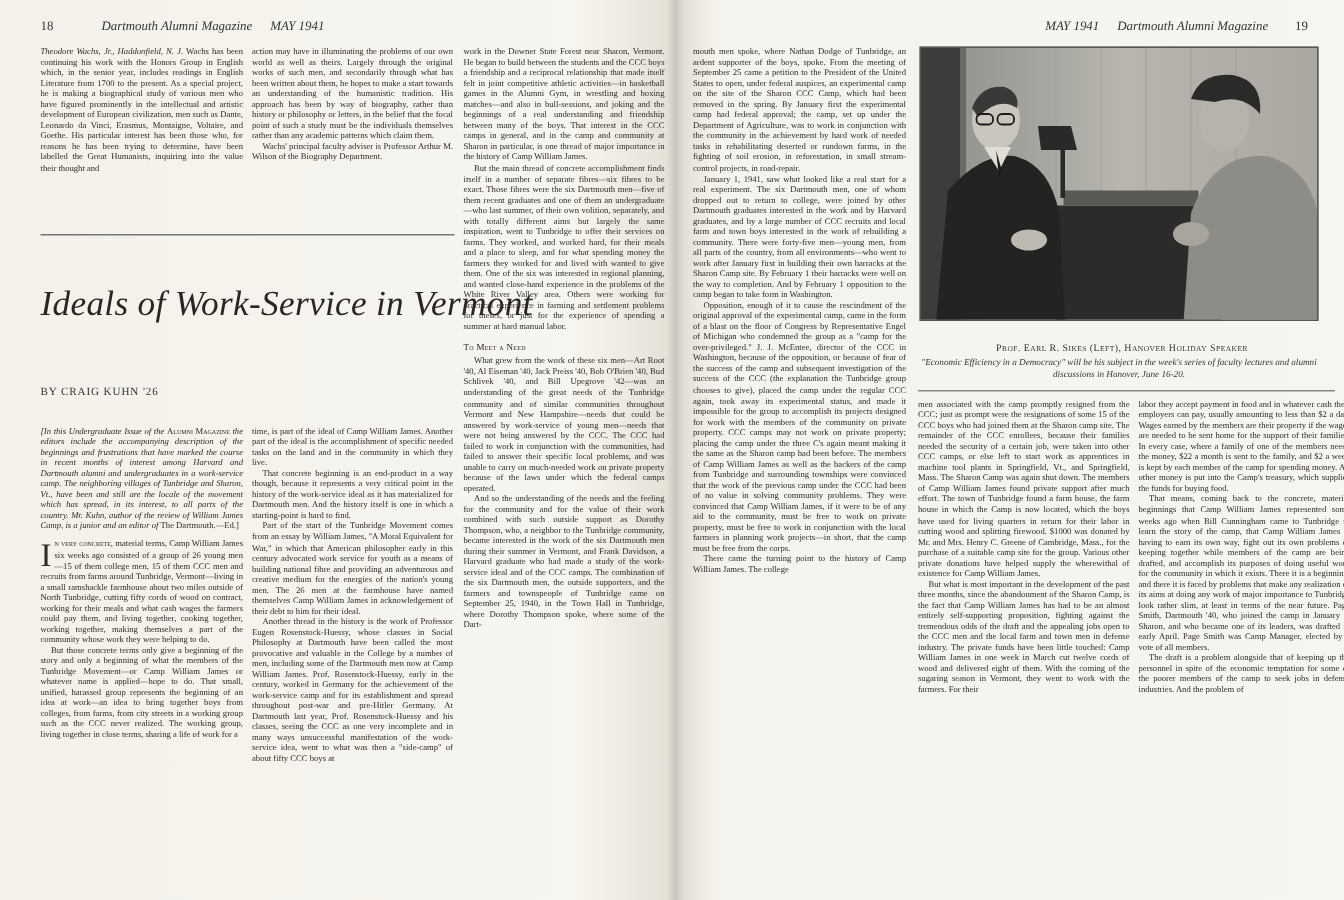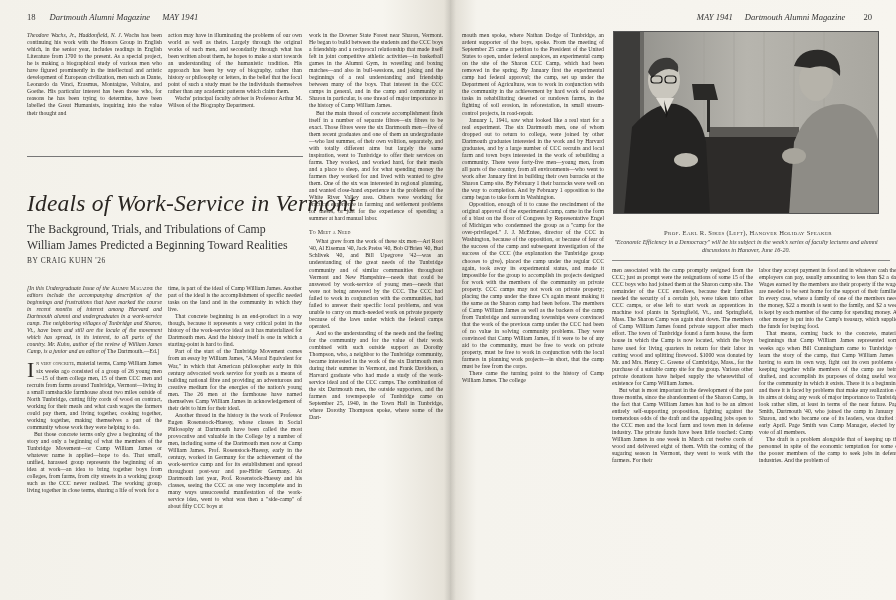--- a/index.html
+++ b/index.html
@@ -6,21 +6,21 @@
   html, body { width: 896px; height: 600px; overflow: hidden; background: #e9e6df; }
   body { font-family: "Liberation Serif", "DejaVu Serif", serif; color: #2a2622; }
   .spread { position: relative; width: 896px; height: 600px; display: flex; }
   .page { position: relative; height: 600px; background: #f6f4ee; overflow: hidden; }
   .page.left { width: 450px; background: linear-gradient(to right, #f3f1ea 0%, #f7f5ef 85%, #e4e0d6 100%); }
   .page.right { width: 446px; background: linear-gradient(to right, #dedad0 0%, #f5f3ed 6%, #f7f5ef 100%); }
   .gutter { position: absolute; left: 444px; top: 0; width: 12px; height: 600px;
             background: linear-gradient(to right, rgba(0,0,0,0) 0%, rgba(0,0,0,0.10) 50%, rgba(0,0,0,0) 100%); pointer-events: none; }
 
   .folio { position: absolute; top: 12px; font-size: 8.6px; font-style: italic; color: #333; white-space: nowrap; }
-  .folio .num { font-style: normal; margin-right: 14px; }
+  .folio .num { font-style: normal; margin-right: 32px; }
   .folio .num-r { font-style: normal; margin-left: 18px; }
   .folio .gap { margin-right: 12px; }
 
   .col { position: absolute; font-size: 5.75px; line-height: 7.05px; text-align: justify; hyphens: auto; color: #2e2a25; }
   .col p { text-indent: 7px; }
   .col p.noindent { text-indent: 0; }
   .col .italic { font-style: italic; }
   .col .smallcaps-head { font-variant: small-caps; text-indent: 0; margin: 7px 0 2px 0; font-size: 6px; letter-spacing: 0.2px; }
 
   .rule { position: absolute; height: 1px; background: #777; }
@@ -54,21 +54,20 @@
       <p class="noindent"><span class="italic">Theodore Wachs, Jr., Haddonfield, N. J.</span><span> Wachs has been continuing his work with the Honors Group in English which, in the senior year, includes readings in English Literature from 1700 to the present. As a special project, he is making a biographical study of various men who have figured prominently in the intellectual and artistic development of European civilization, men such as Dante, Leonardo da Vinci, Erasmus, Montaigne, Voltaire, and Goethe. His particular interest has been those who, for reasons he has been trying to determine, have been labelled the Great Humanists, inquiring into the value their thought and</span></p>
     </div>
     <div class="col" style="left:168px; top:32px; width:134px;">
       <p class="noindent">action may have in illuminating the problems of our own world as well as theirs. Largely through the original works of such men, and secondarily through what has been written about them, he hopes to make a start towards an understanding of the humanistic tradition. His approach has been by way of biography, rather than history or philosophy or letters, in the belief that the focal point of such a study must be the individuals themselves rather than any academic patterns which claim them.</p>
       <p>Wachs' principal faculty adviser is Professor Arthur M. Wilson of the Biography Department.</p>
     </div>
 
     <div class="rule" style="left:27px; top:156px; width:276px;"></div>
 
     <div class="title">Ideals of Work-Service in Vermont</div>
-    <div class="subtitle">The Background, Trials, and Tribulations of Camp William James Predicted a Beginning Toward Realities</div>
     <div class="byline">BY CRAIG KUHN '26</div>
 
     <div class="col" style="left:27px; top:285px; width:135px;">
       <p class="noindent editor-note"><span>[In this Undergraduate Issue of the </span><span class="sc">Alumni Magazine</span><span> the editors include the accompanying description of the beginnings and frustrations that have marked the course in recent months of interest among Harvard and Dartmouth alumni and undergraduates in a work-service camp. The neighboring villages of Tunbridge and Sharon, Vt., have been and still are the locale of the movement which has spread, in its interest, to all parts of the country. Mr. Kuhn, author of the review of William James Camp, is a junior and an editor of </span><span style="font-style:normal">The Dartmouth</span><span style="font-style:normal">.—Ed.]</span></p>
       <p class="dropcap-para"><span class="dropcap">I</span><span class="lead-sc">n very concrete,</span><span> material terms, Camp William James six weeks ago consisted of a group of 26 young men—15 of them college men, 15 of them CCC men and recruits from farms around Tunbridge, Vermont—living in a small ramshackle farmhouse about two miles outside of North Tunbridge, cutting fifty cords of wood on contract, working for their meals and what cash wages the farmers could pay them, and living together, cooking together, working together, making themselves a part of the community whose work they were helping to do.</span></p>
       <p>But those concrete terms only give a beginning of the story and only a beginning of what the members of the Tunbridge Movement—or Camp William James or whatever name is applied—hope to do. That small, unified, harassed group represents the beginning of an idea at work—an idea to bring together boys from colleges, from farms, from city streets in a working group such as the CCC never realized. The working group, living together in close terms, sharing a life of work for a</p>
     </div>
 
     <div class="col" style="left:168px; top:285px; width:134px;">
       <p class="noindent">time, is part of the ideal of Camp William James. Another part of the ideal is the accomplishment of specific needed tasks on the land and in the community in which they live.</p>
@@ -81,21 +80,21 @@
       <p class="noindent">work in the Downer State Forest near Sharon, Vermont. He began to build between the students and the CCC boys a friendship and a reciprocal relationship that made itself felt in joint competitive athletic activities—in basketball games in the Alumni Gym, in wrestling and boxing matches—and also in bull-sessions, and joking and the beginnings of a real understanding and friendship between many of the boys. That interest in the CCC camps in general, and in the camp and community at Sharon in particular, is one thread of major importance in the history of Camp William James.</p>
       <p>But the main thread of concrete accomplishment finds itself in a number of separate fibres—six fibres to be exact. Those fibres were the six Dartmouth men—five of them recent graduates and one of them an undergraduate—who last summer, of their own volition, separately, and with totally different aims but largely the same inspiration, went to Tunbridge to offer their services on farms. They worked, and worked hard, for their meals and a place to sleep, and for what spending money the farmers they worked for and lived with wanted to give them. One of the six was interested in regional planning, and wanted close-hand experience in the problems of the White River Valley area. Others were working for practical experience in farming and settlement problems for theses, or just for the experience of spending a summer at hard manual labor.</p>
       <p class="smallcaps-head">To Meet a Need</p>
       <p>What grew from the work of these six men—Art Root '40, Al Eiseman '40, Jack Preiss '40, Bob O'Brien '40, Bud Schlivek '40, and Bill Upegrove '42—was an understanding of the great needs of the Tunbridge community and of similar communities throughout Vermont and New Hampshire—needs that could be answered by work-service of young men—needs that were not being answered by the CCC. The CCC had failed to work in conjunction with the communities, had failed to answer their specific local problems, and was unable to carry on much-needed work on private property because of the laws under which the federal camps operated.</p>
       <p>And so the understanding of the needs and the feeling for the community and for the value of their work combined with such outside support as Dorothy Thompson, who, a neighbor to the Tunbridge community, became interested in the work of the six Dartmouth men during their summer in Vermont, and Frank Davidson, a Harvard graduate who had made a study of the work-service ideal and of the CCC camps. The combination of the six Dartmouth men, the outside supporters, and the farmers and townspeople of Tunbridge came on September 25, 1940, in the Town Hall in Tunbridge, where Dorothy Thompson spoke, where some of the Dart-</p>
     </div>
   </div>
 
   <div class="page right">
     <div class="folio" style="right:24px;">
-      <span class="gap">MAY 1941</span><span>Dartmouth Alumni Magazine</span><span class="num-r">20</span>
+      <span class="gap">MAY 1941</span><span>Dartmouth Alumni Magazine</span><span class="num-r">19</span>
     </div>
 
     <div class="col" style="left:12px; top:32px; width:142px;">
       <p class="noindent">mouth men spoke, where Nathan Dodge of Tunbridge, an ardent supporter of the boys, spoke. From the meeting of September 25 came a petition to the President of the United States to open, under federal auspices, an experimental camp on the site of the Sharon CCC Camp, which had been removed in the spring. By January first the experimental camp had federal approval; the camp, set up under the Department of Agriculture, was to work in conjunction with the community in the achievement by hard work of needed tasks in rehabilitating deserted or rundown farms, in the fighting of soil erosion, in reforestation, in small stream-control projects, in road-repair.</p>
       <p>January 1, 1941, saw what looked like a real start for a real experiment. The six Dartmouth men, one of whom dropped out to return to college, were joined by other Dartmouth graduates interested in the work and by Harvard graduates, and by a large number of CCC recruits and local farm and town boys interested in the work of rebuilding a community. There were forty-five men—young men, from all parts of the country, from all environments—who went to work after January first in building their own barracks at the Sharon Camp site. By February 1 their barracks were well on the way to completion. And by February 1 opposition to the camp began to take form in Washington.</p>
       <p>Opposition, enough of it to cause the rescindment of the original approval of the experimental camp, came in the form of a blast on the floor of Congress by Representative Engel of Michigan who condemned the group as a "camp for the over-privileged." J. J. McEntee, director of the CCC in Washington, because of the opposition, or because of fear of the success of the camp and subsequent investigation of the success of the CCC (the explanation the Tunbridge group chooses to give), placed the camp under the regular CCC again, took away its experimental status, and made it impossible for the group to accomplish its projects designed for work with the members of the community on private property. CCC camps may not work on private property; placing the camp under the three C's again meant making it the same as the Sharon camp had been before. The members of Camp William James as well as the backers of the camp from Tunbridge and surrounding townships were convinced that the work of the previous camp under the CCC had been of no value in solving community problems. They were convinced that Camp William James, if it were to be of any aid to the community, must be free to work on private property, must be free to work in conjunction with the local farmers in planning work projects—in short, that the camp must be free from the corps.</p>
       <p>There came the turning point to the history of Camp William James. The college</p>
     </div>
 
     <div class="col" style="left:162px; top:267px; width:141px;">

